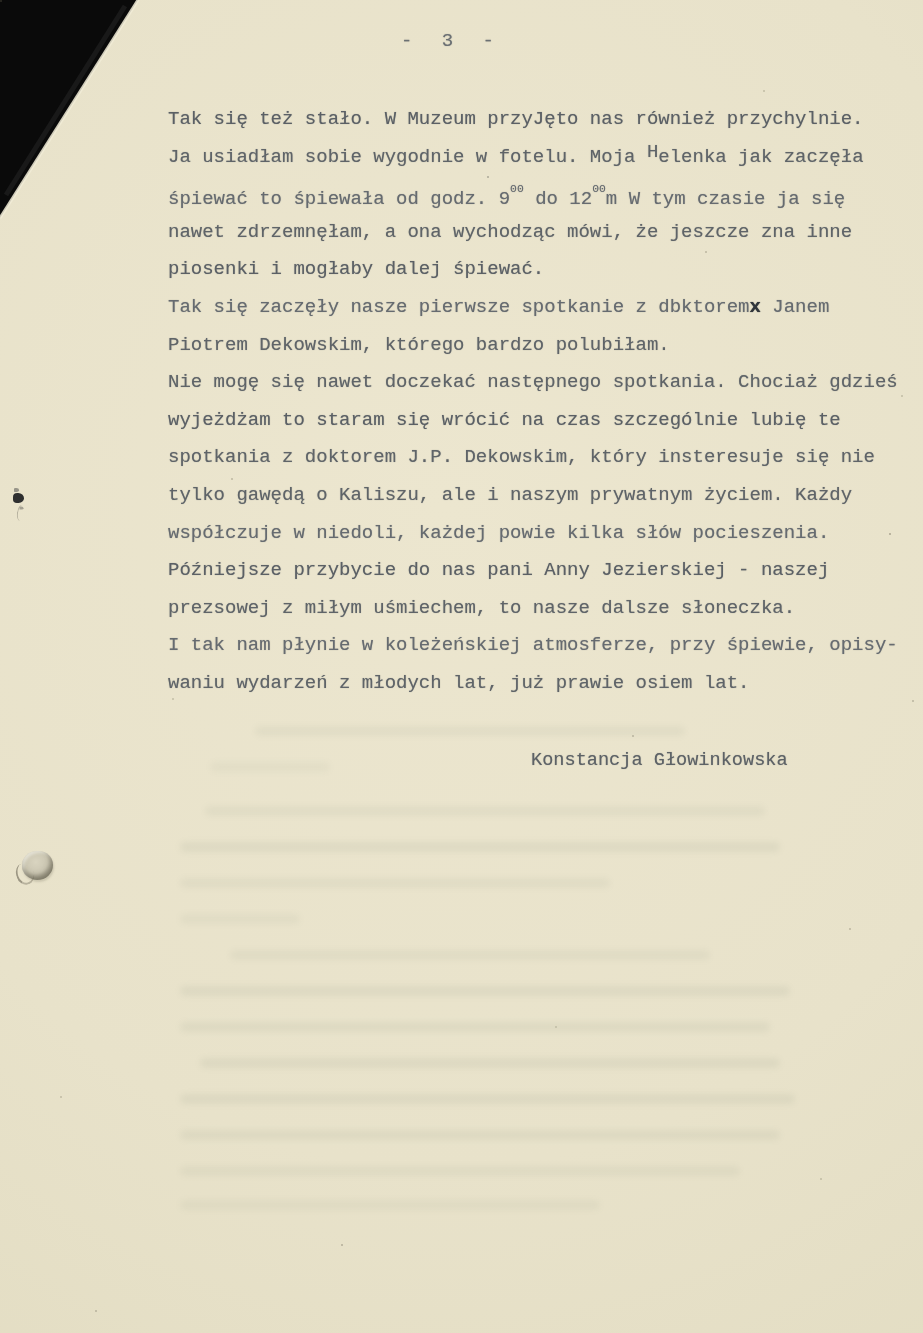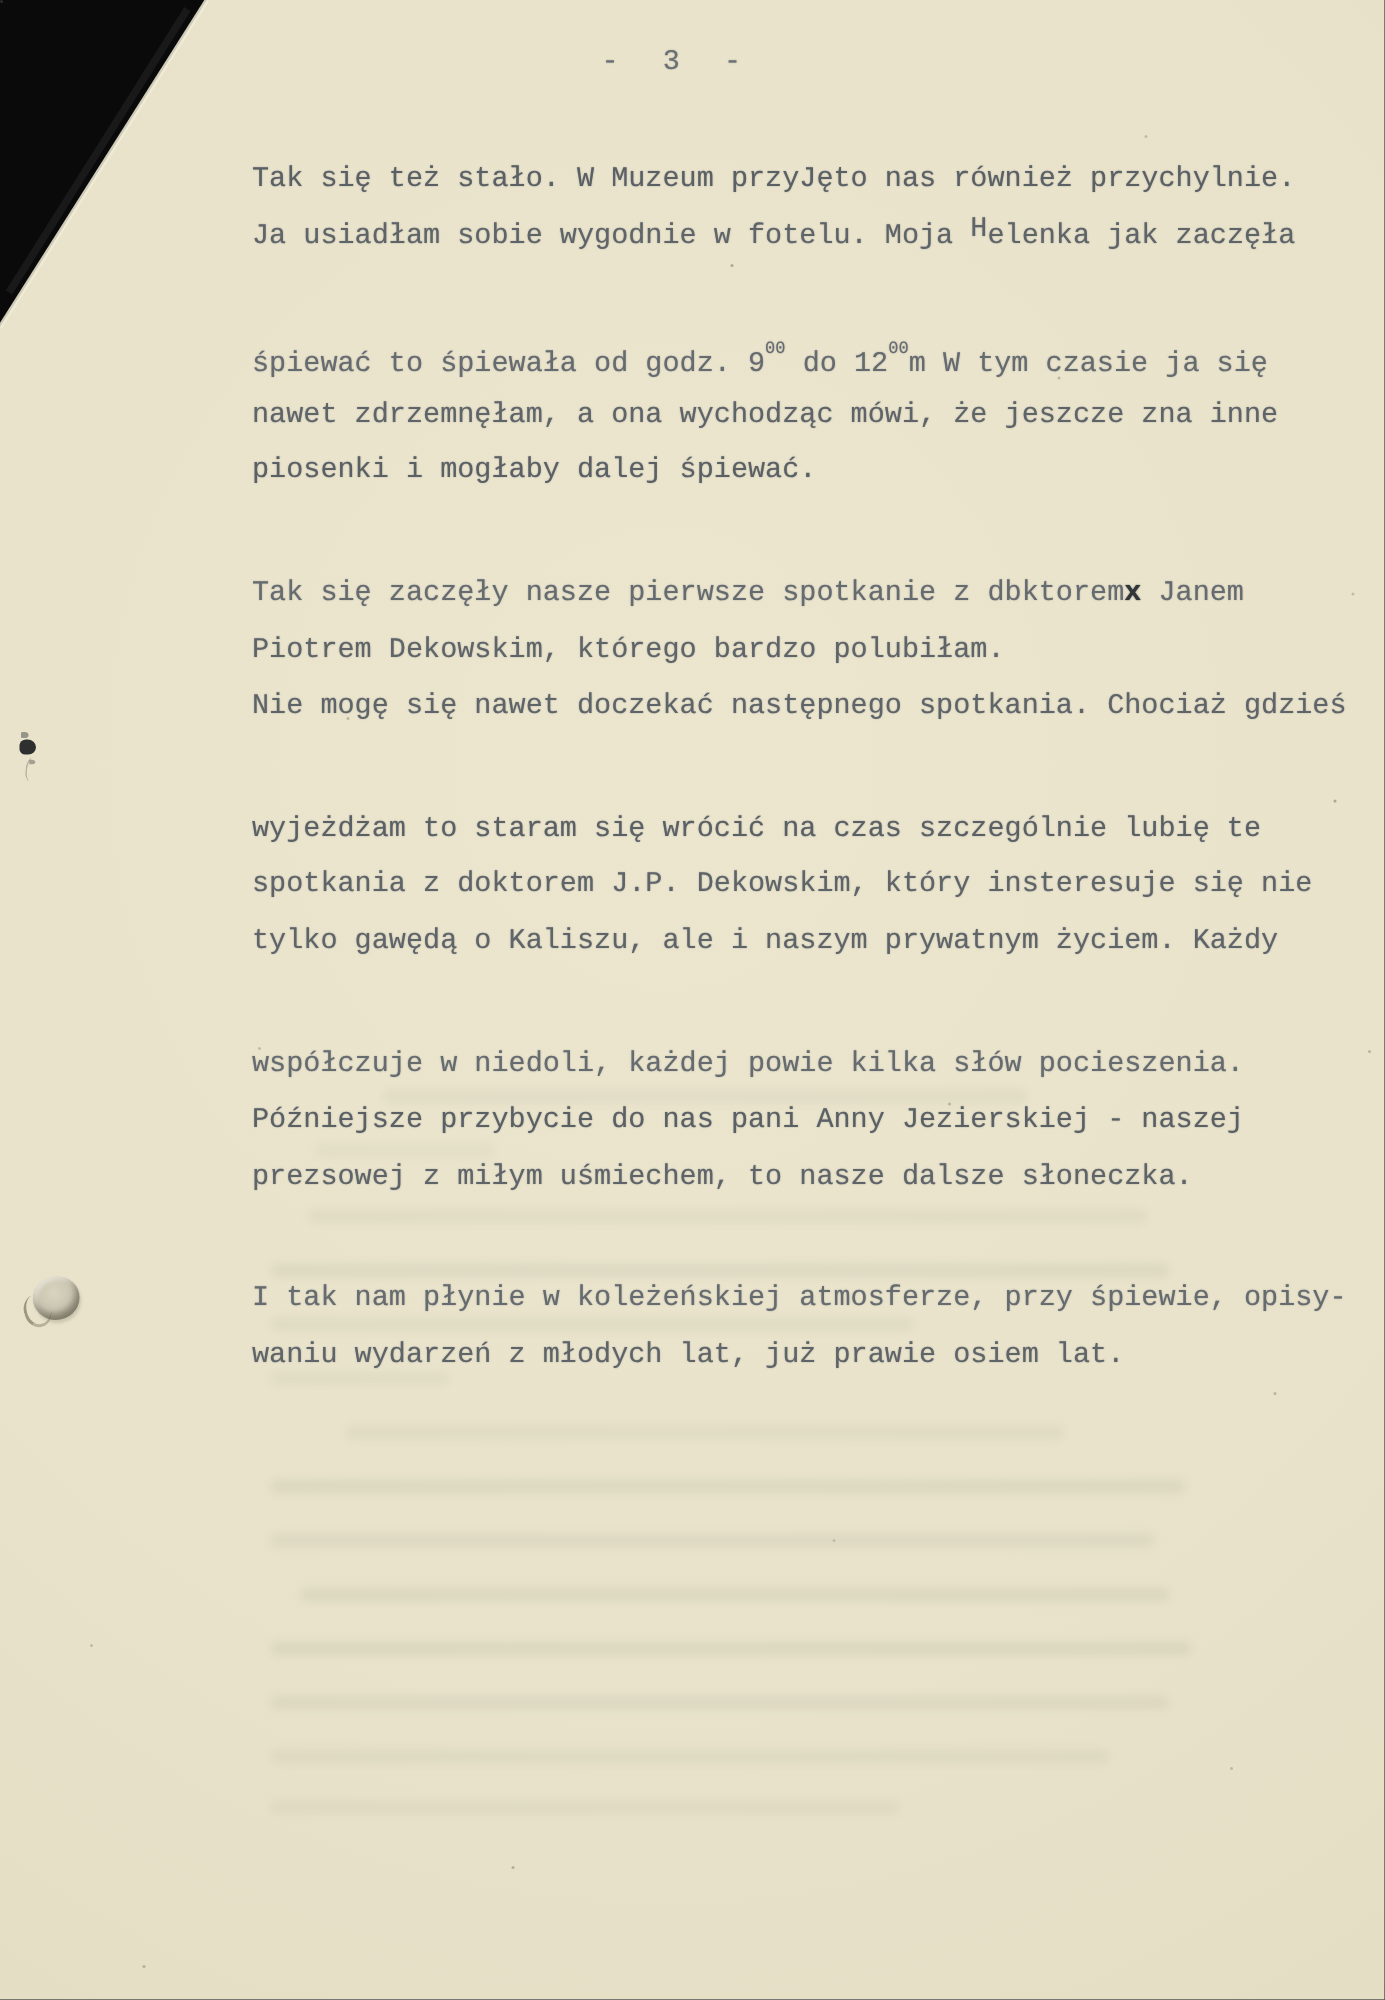--- a/index.html
+++ b/index.html
@@ -23,21 +23,21 @@
   }
   
   .text-block{
     position:absolute;left:168px;top:101px;width:740px;
     font-size:19px;line-height:37.6px;
     color:#5f6468;
     text-shadow:0 0 1px rgba(90,95,100,.55);
     white-space:pre;
   }
   .tline{height:37.6px;}
-  .tline:nth-child(3n){color:#666b70;margin-top:44px;}
+  .tline:nth-child(3n){color:#666b70;}
   .tline:nth-child(4n+1){color:#5b6065;}
   .tline sup{font-size:.6em;position:relative;top:-.45em;letter-spacing:0;}
   .tline .raised{position:relative;top:-5px;}
   .tline .overstrike{color:#31363b;font-weight:bold;text-shadow:0 0 1px #2a2e32;}
   .signature{
     position:absolute;left:531px;top:750px;
     font-size:18.6px;color:#5d6266;
     text-shadow:0 0 1px rgba(90,95,100,.55);
   }
   
@@ -100,20 +100,21 @@
   <svg class="corner" width="150" height="225" viewBox="0 0 150 225">
     <polygon points="0,0 138,0 0,218" fill="#0a0a0a"></polygon>
     <line x1="125" y1="6" x2="6" y2="195" stroke="#232323" stroke-width="5" opacity="0.6"></line>
     <line x1="138" y1="0" x2="0" y2="218" stroke="#f2edd8" stroke-width="3" opacity="0.85"></line>
   </svg>
 
   <div class="page-number">- 3 -</div>
 
   <div class="text-block" id="lines"><div class="tline">Tak się też stało. W Muzeum przyJęto nas również przychylnie.</div><div class="tline">Ja usiadłam sobie wygodnie w fotelu. Moja <span class="raised">H</span>elenka jak zaczęła</div><div class="tline">śpiewać to śpiewała od godz. 9<sup>00</sup> do 12<sup>00</sup>m W tym czasie ja się</div><div class="tline">nawet zdrzemnęłam, a ona wychodząc mówi, że jeszcze zna inne</div><div class="tline">piosenki i mogłaby dalej śpiewać.</div><div class="tline">Tak się zaczęły nasze pierwsze spotkanie z dbktorem<span class="overstrike">x</span> Janem</div><div class="tline">Piotrem Dekowskim, którego bardzo polubiłam.</div><div class="tline">Nie mogę się nawet doczekać następnego spotkania. Chociaż gdzieś</div><div class="tline">wyjeżdżam to staram się wrócić na czas szczególnie lubię te</div><div class="tline">spotkania z doktorem J.P. Dekowskim, który insteresuje się nie</div><div class="tline">tylko gawędą o Kaliszu, ale i naszym prywatnym życiem. Każdy</div><div class="tline">współczuje w niedoli, każdej powie kilka słów pocieszenia.</div><div class="tline">Późniejsze przybycie do nas pani Anny Jezierskiej - naszej</div><div class="tline">prezsowej z miłym uśmiechem, to nasze dalsze słoneczka.</div><div class="tline">I tak nam płynie w koleżeńskiej atmosferze, przy śpiewie, opisy-</div><div class="tline">waniu wydarzeń z młodych lat, już prawie osiem lat.</div></div>
 
+  <div class="signature">Konstancja Głowinkowska</div>
 
   <div id="ghost">
       <div class="ghost-line" style="top: 726px; left: 255px; width: 430px; opacity: 0.08;"></div>
       <div class="ghost-line" style="top: 762px; left: 210px; width: 120px; opacity: 0.06;"></div>
       <div class="ghost-line" style="top: 806px; left: 205px; width: 560px; opacity: 0.08;"></div>
       <div class="ghost-line" style="top: 842px; left: 180px; width: 600px; opacity: 0.1;"></div>
       <div class="ghost-line" style="top: 878px; left: 180px; width: 430px; opacity: 0.08;"></div>
       <div class="ghost-line" style="top: 914px; left: 180px; width: 120px; opacity: 0.07;"></div>
       <div class="ghost-line" style="top: 950px; left: 230px; width: 480px; opacity: 0.08;"></div>
       <div class="ghost-line" style="top: 986px; left: 180px; width: 610px; opacity: 0.1;"></div>

